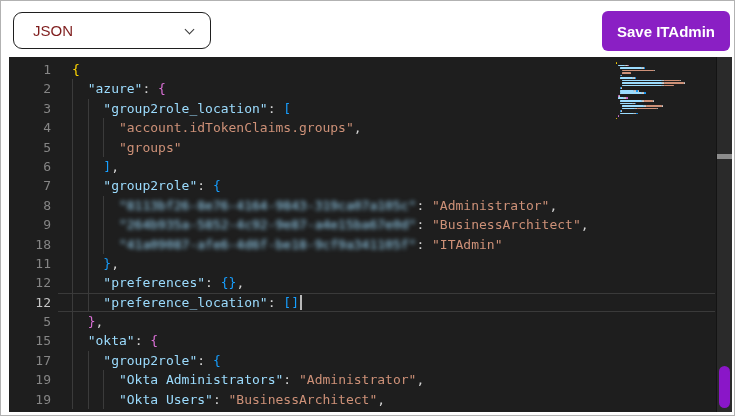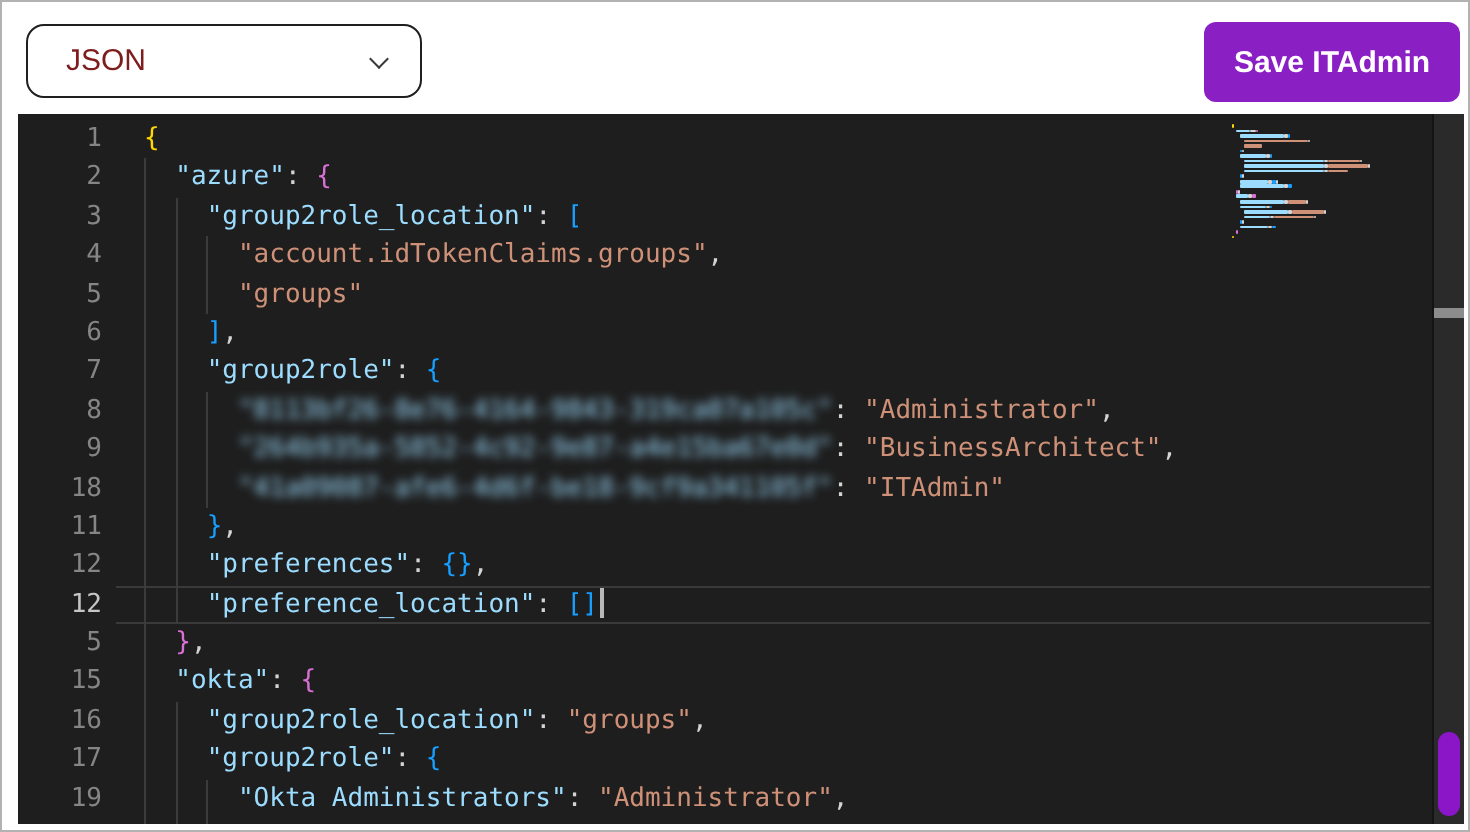--- a/index.html
+++ b/index.html
@@ -91,21 +91,20 @@
         <div class="row"><span class="ln">6</span><span class="code"><span class="guide"></span><span class="guide"></span><span class="tok b3">]</span><span class="tok p">,</span></span></div>
         <div class="row"><span class="ln">7</span><span class="code"><span class="guide"></span><span class="guide"></span><span class="tok k">"group2role"</span><span class="tok p">: </span><span class="tok b3">{</span></span></div>
         <div class="row"><span class="ln">8</span><span class="code"><span class="guide"></span><span class="guide"></span><span class="guide"></span><span class="tok kb">"8113bf26-8e76-4164-9843-319ca07a105c"</span><span class="tok p">: </span><span class="tok s">"Administrator"</span><span class="tok p">,</span></span></div>
         <div class="row"><span class="ln">9</span><span class="code"><span class="guide"></span><span class="guide"></span><span class="guide"></span><span class="tok kb">"264b935a-5852-4c92-9e87-a4e15ba67e0d"</span><span class="tok p">: </span><span class="tok s">"BusinessArchitect"</span><span class="tok p">,</span></span></div>
         <div class="row"><span class="ln">18</span><span class="code"><span class="guide"></span><span class="guide"></span><span class="guide"></span><span class="tok kb">"41a09087-afe6-4d6f-be18-9cf9a341105f"</span><span class="tok p">: </span><span class="tok s">"ITAdmin"</span></span></div>
         <div class="row"><span class="ln">11</span><span class="code"><span class="guide"></span><span class="guide"></span><span class="tok b3">}</span><span class="tok p">,</span></span></div>
         <div class="row"><span class="ln">12</span><span class="code"><span class="guide"></span><span class="guide"></span><span class="tok k">"preferences"</span><span class="tok p">: </span><span class="tok b3">{}</span><span class="tok p">,</span></span></div>
         <div class="row active"><span class="ln">12</span><span class="code"><span class="guide"></span><span class="guide"></span><span class="tok k">"preference_location"</span><span class="tok p">: </span><span class="tok b3">[]</span><span class="cursor"></span></span></div>
         <div class="row"><span class="ln">5</span><span class="code"><span class="guide"></span><span class="tok b2">}</span><span class="tok p">,</span></span></div>
         <div class="row"><span class="ln">15</span><span class="code"><span class="guide"></span><span class="tok k">"okta"</span><span class="tok p">: </span><span class="tok b2">{</span></span></div>
-        <div class="row"><span class="ln">16</span><span class="code"><span class="guide"></span><span class="guide"></span><span class="tok k">"group2role_location"</span><span class="tok p">: </span><span class="tok s">"groups"</span><span class="tok p">,</span></span></div>
         <div class="row"><span class="ln">17</span><span class="code"><span class="guide"></span><span class="guide"></span><span class="tok k">"group2role"</span><span class="tok p">: </span><span class="tok b3">{</span></span></div>
         <div class="row"><span class="ln">19</span><span class="code"><span class="guide"></span><span class="guide"></span><span class="guide"></span><span class="tok k">"Okta Administrators"</span><span class="tok p">: </span><span class="tok s">"Administrator"</span><span class="tok p">,</span></span></div>
         <div class="row"><span class="ln">19</span><span class="code"><span class="guide"></span><span class="guide"></span><span class="guide"></span><span class="tok k">"Okta Users"</span><span class="tok p">: </span><span class="tok s">"BusinessArchitect"</span><span class="tok p">,</span></span></div>
       </div>
     <div class="minimap" id="minimap">
         <div class="mm-line" style="padding-left: 0px;">
           <span class="mm-tok" style="width: 1.05px; background: rgb(255, 215, 0);"></span>
         </div>
         <div class="mm-line" style="padding-left: 2.1px;">
           <span class="mm-tok" style="width: 7.35px; background: rgb(156, 220, 254);"></span>

